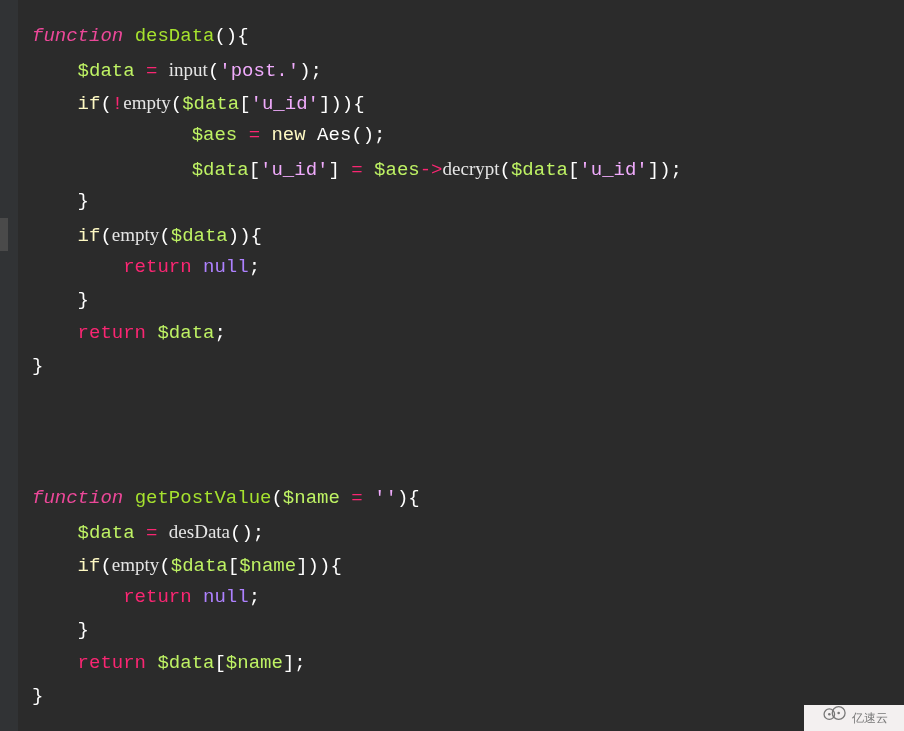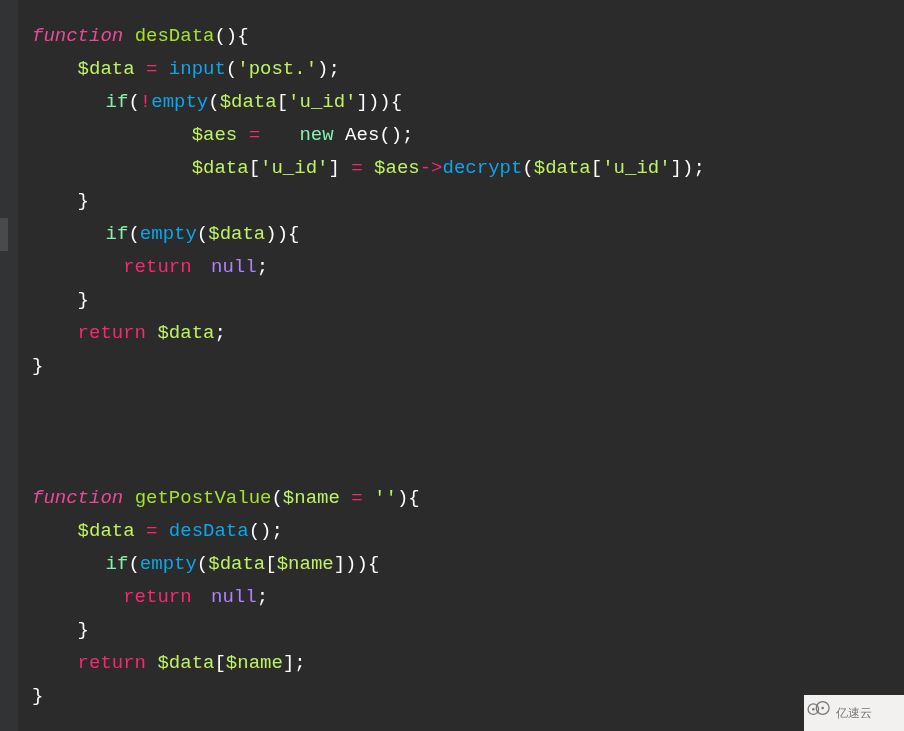--- a/index.html
+++ b/index.html
@@ -27,39 +27,40 @@
   }
   .code-area {
     flex: 1;
     padding: 20px 0 0 14px;
     white-space: pre;
     color: #a9b7c6;
     position: relative;
   }
   .line { display: block; height: 33px; }
   .tok-keyword-i { color: #ec4899; font-style: italic; }
-  .tok-keyword   { color: #86efac; margin-left: 28px; }
+  .tok-keyword   { color: #fef9c3; }
   .tok-fname     { color: #a6e22e; }
-  .tok-builtin   { color: #0ea5e9; }
+  .tok-builtin   { color: #e5e5e5; font-family: Liberation Serif, serif; }
   .tok-type-i    { color: #ffffff; }
   .tok-var       { color: #bef264; }
   .tok-op        { color: #f92672; }
   .tok-punc      { color: #ffffff; }
-  .tok-string    { color: #bef264; }
-  .tok-null      { color: #ae81ff; margin-left: 8px; }
+  .tok-string    { color: #f0abfc; }
+  .tok-null      { color: #ae81ff; }
   .tok-return    { color: #f92672; text-align: right; }
   .watermark {
     position: absolute;
     bottom: 0;
     right: 0;
     width: 100px;
-    height: 36px;
+    height: 26px;
     background: #f3f0f0;
     display: flex;
     align-items: center;
+    justify-content: center;
     color: #777;
     font-family: sans-serif;
     font-size: 12px;
     gap: 4px;
   }
   .watermark svg { width: 28px; height: 18px; }
 </style>
 </head>
 <body>
 

